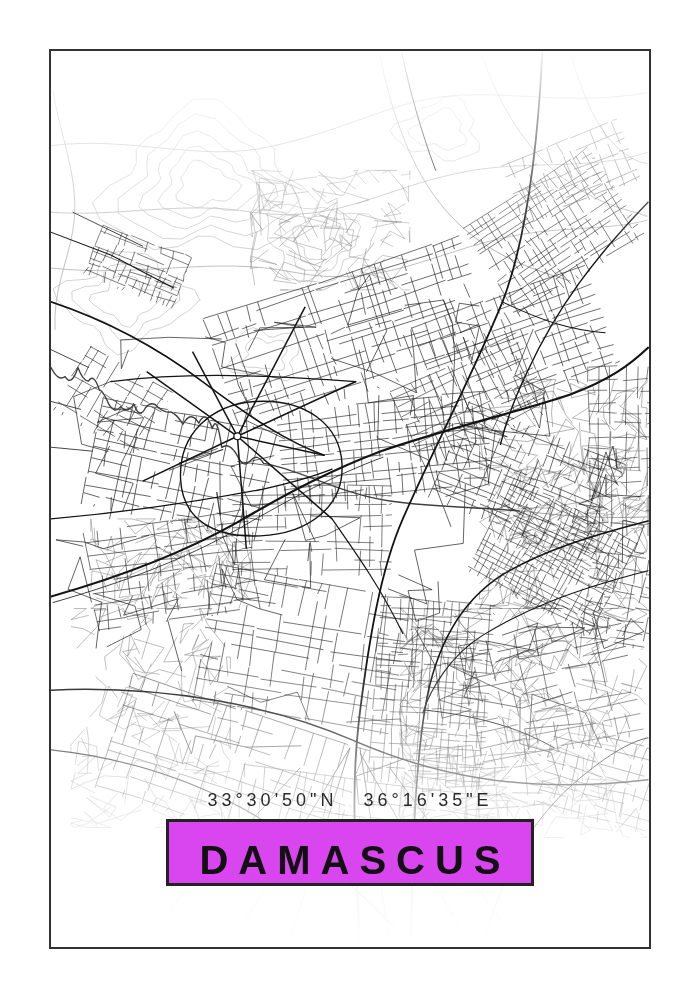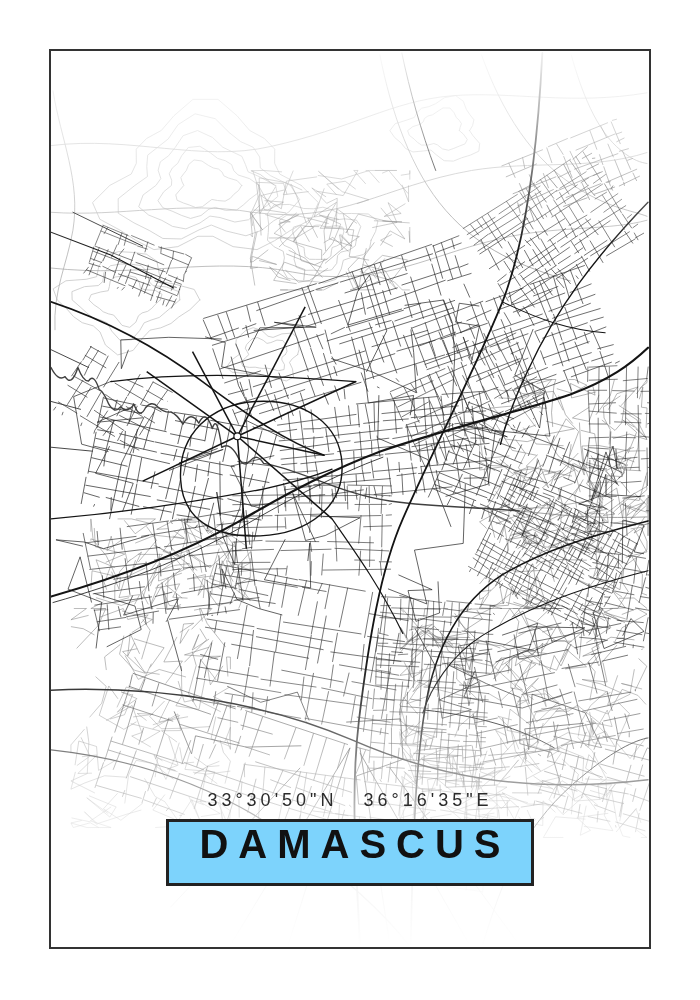--- a/index.html
+++ b/index.html
@@ -5,21 +5,21 @@
   html,body{margin:0;padding:0;background:#ffffff;}
   .poster{position:relative;width:700px;height:1000px;background:#ffffff;overflow:hidden;
           font-family:"Liberation Sans",sans-serif;}
   .frame{position:absolute;left:49px;top:49px;width:598px;height:896px;border:2px solid #333333;
          background:#ffffff;overflow:hidden;}
   .frame svg{display:block;width:100%;height:100%;}
   .coords{position:absolute;left:0;top:789px;width:100%;text-align:center;
           font-size:18px;font-weight:400;letter-spacing:4px;color:#2b2b2b;line-height:22px;}
   .coords .spacer{display:inline-block;width:26px;}
   .titlebox{position:absolute;left:166px;top:819px;width:368px;height:67px;box-sizing:border-box;
-            border:3px solid #222222;background:#7dd3fc;display:flex;align-items:flex-start;justify-content:center;}
+            border:3px solid #222222;background:#d946ef;display:flex;align-items:flex-end;justify-content:center;}
   .titlebox .title{font-size:40px;font-weight:700;color:#111111;letter-spacing:10px;padding-left:10px;
                    white-space:nowrap;}
 </style>
 </head>
 <body>
 
 <div class="poster">
 
   <div class="frame">
     <svg id="map-svg" viewBox="0 0 600 900" preserveAspectRatio="none">

